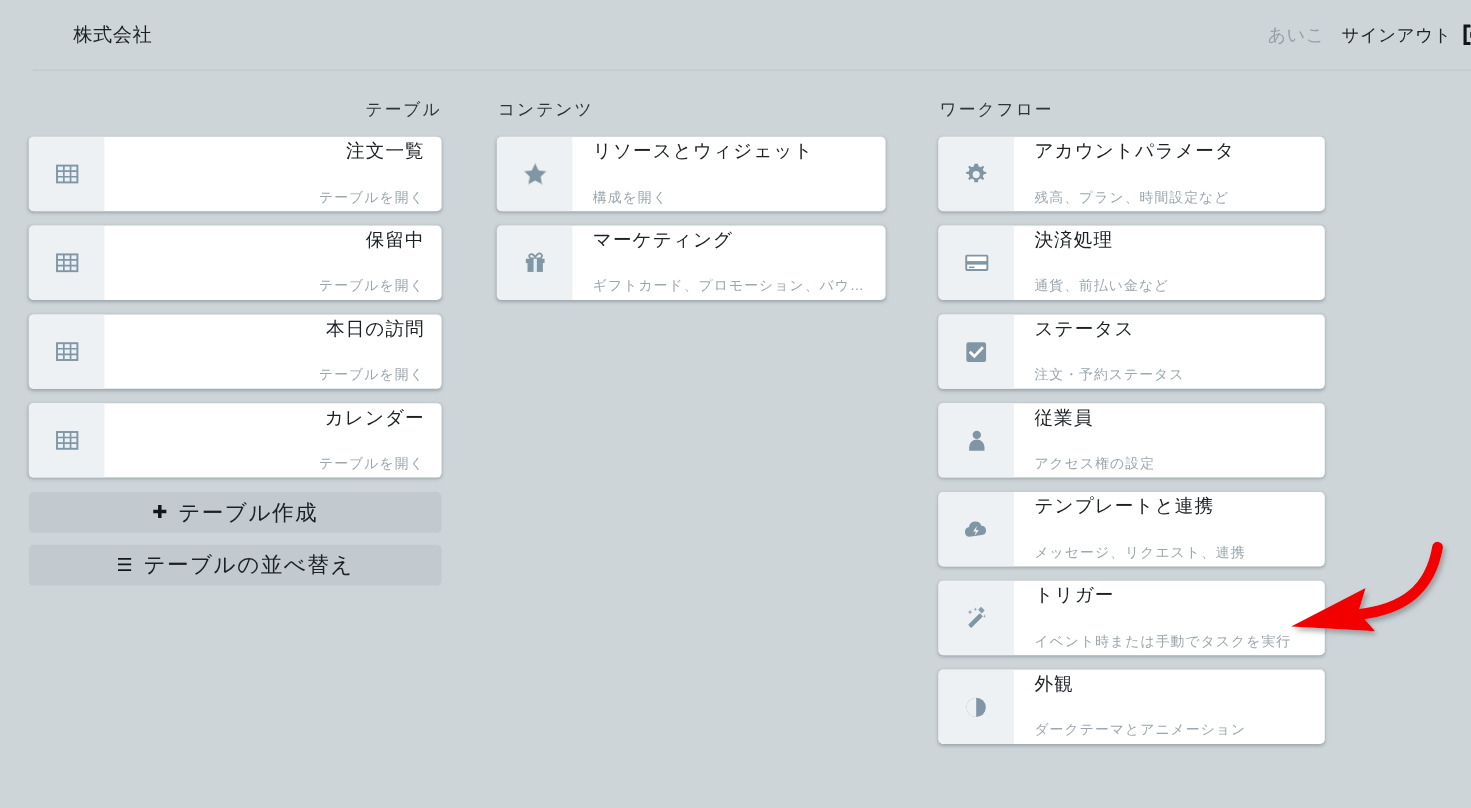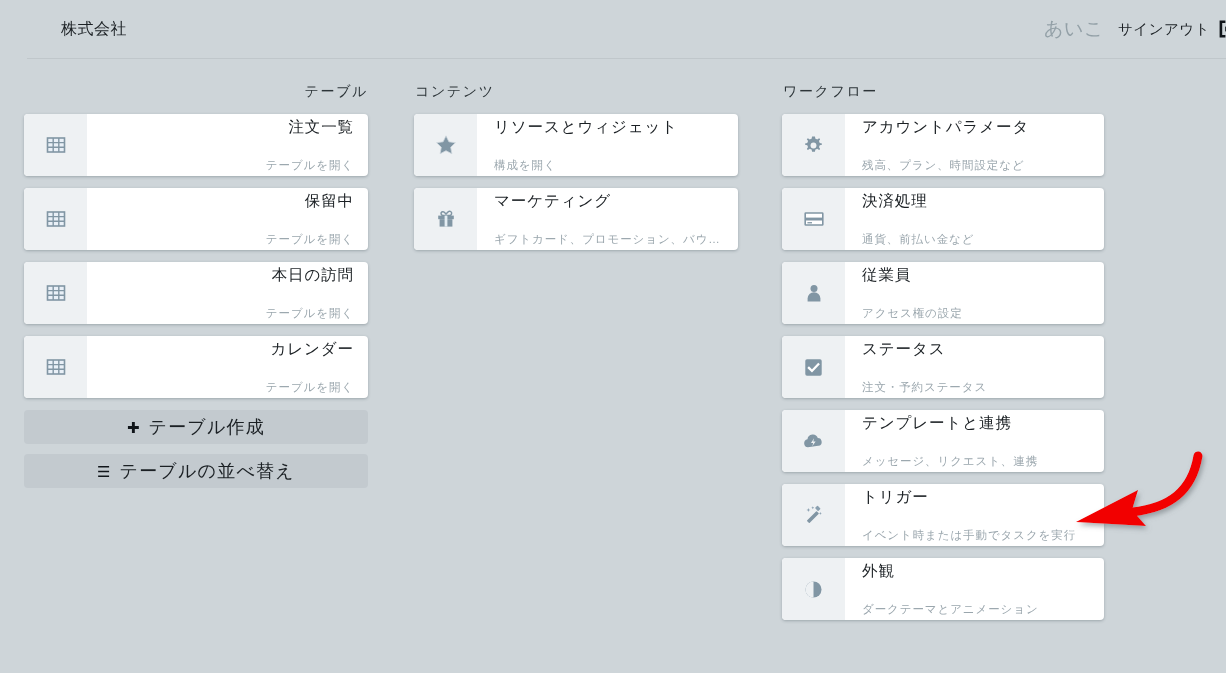--- a/index.html
+++ b/index.html
@@ -28,21 +28,21 @@
     color: #1b2024;
     letter-spacing: 0.5px;
     font-weight: 400;
   }
   #header-right {
     display: flex;
     align-items: center;
     gap: 14px;
   }
   #user-name {
-    font-size: 19px;
+    font-size: 15px;
     color: #93a0a7;
     letter-spacing: 0.5px;
   }
   #signout-link {
     display: flex;
     align-items: flex-end;
     gap: 7px;
     cursor: pointer;
   }
   #signout-label {
@@ -309,41 +309,41 @@
         </svg>
       </div>
       <div class="card-body">
         <div class="card-title">決済処理</div>
         <div class="card-sub">通貨、前払い金など</div>
       </div>
     </div>
 
     <div class="card">
       <div class="card-icon">
-        <svg width="20" height="20" viewBox="0 0 20 20" aria-hidden="true">
-          <circle cx="10" cy="5.4" r="3.5" fill="#8196a4"></circle>
-          <path d="M3.6 18.6 v-3.0 a6.4 6.4 0 0 1 12.8 0 v3.0 z" fill="#8196a4"></path>
-        </svg>
-      </div>
-      <div class="card-body">
-        <div class="card-title">従業員</div>
-        <div class="card-sub">アクセス権の設定</div>
-      </div>
-    </div>
-
-    <div class="card">
-      <div class="card-icon">
         <svg width="21" height="21" viewBox="0 0 22 22" aria-hidden="true">
           <rect x="2.4" y="2.4" width="17.2" height="17.2" rx="1.8" fill="#8196a4"></rect>
           <path d="M6.2 11.4 L9.4 14.6 L16.0 7.6" fill="none" stroke="#ffffff" stroke-width="2.4" stroke-linecap="square"></path>
         </svg>
       </div>
       <div class="card-body">
         <div class="card-title">ステータス</div>
         <div class="card-sub">注文・予約ステータス</div>
+      </div>
+    </div>
+
+    <div class="card">
+      <div class="card-icon">
+        <svg width="20" height="20" viewBox="0 0 20 20" aria-hidden="true">
+          <circle cx="10" cy="5.4" r="3.5" fill="#8196a4"></circle>
+          <path d="M3.6 18.6 v-3.0 a6.4 6.4 0 0 1 12.8 0 v3.0 z" fill="#8196a4"></path>
+        </svg>
+      </div>
+      <div class="card-body">
+        <div class="card-title">従業員</div>
+        <div class="card-sub">アクセス権の設定</div>
       </div>
     </div>
 
     <div class="card">
       <div class="card-icon">
         <svg width="23" height="20" viewBox="0 0 24 20" aria-hidden="true">
           <path d="M6.2 16.6 a4.3 4.3 0 0 1 -0.5 -8.5 a5.6 5.6 0 0 1 10.8 -1.2 a4.1 4.1 0 0 1 1.2 8.0 a4 4 0 0 1 -0.8 0.1 z" fill="#8196a4"></path>
           <path d="M12.6 7.2 L9.4 12.0 h2.3 l-1.0 3.6 3.5 -5.0 h-2.4 z" fill="#eef1f3"></path>
         </svg>
       </div>

